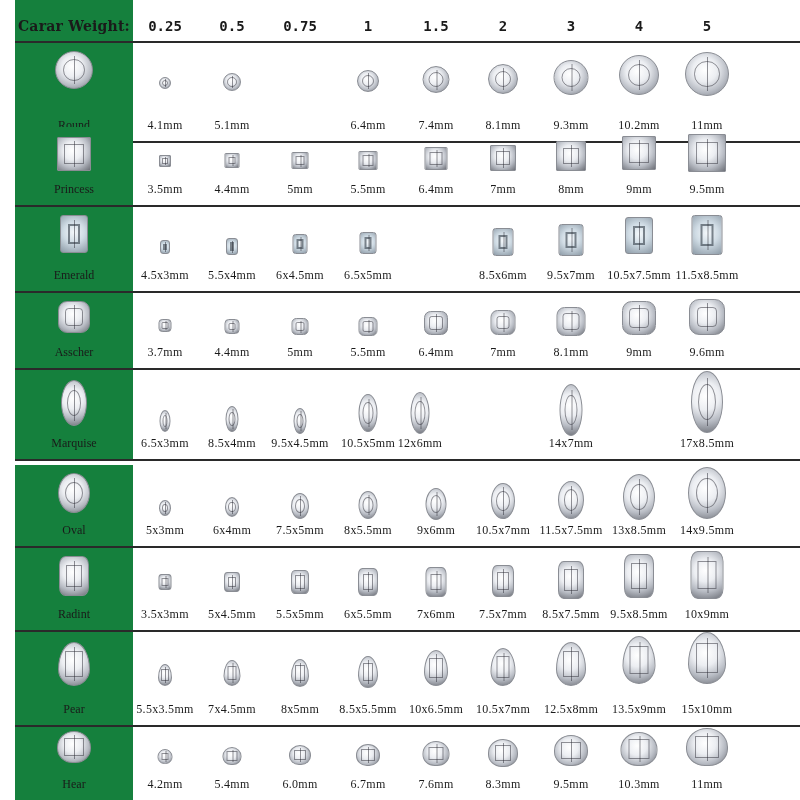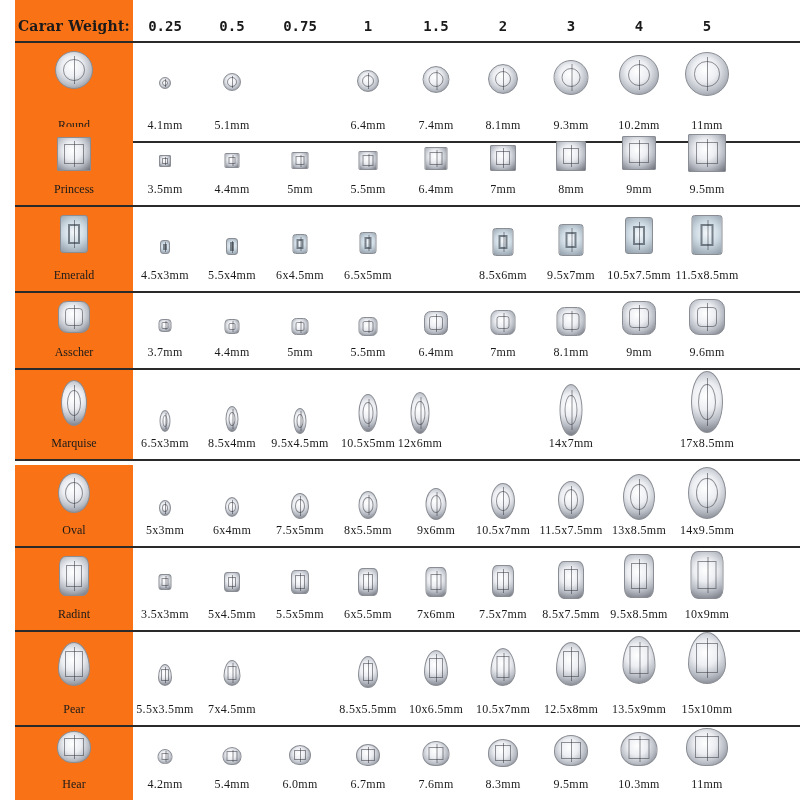--- a/index.html
+++ b/index.html
@@ -1,21 +1,21 @@
 <!DOCTYPE html>
 <html><head>
 <meta charset="utf-8">
 <style>
   html, body { margin: 0; padding: 0; background: #ffffff; }
   body { width: 800px; height: 800px; overflow: hidden; position: relative;
          font-family: "Liberation Serif", "DejaVu Serif", serif; color: #1a1a1a; }
   .table { position: absolute; left: 15px; top: 0; width: 785px; height: 800px; }
   .row { position: absolute; left: 0; width: 785px; box-sizing: border-box; }
   .row.sep { border-bottom: 2px solid #2a2a2a; }
-  .label-cell { position: absolute; left: 0; top: 0; bottom: 0; width: 118px; background: #f97316; }
+  .label-cell { position: absolute; left: 0; top: 0; bottom: 0; width: 118px; background: #15803d; }
   .header .label-cell .hdr-text { position: absolute; left: 0; right: 0; bottom: 7px; text-align: center;
          font-weight: bold; font-size: 14px; font-family: "DejaVu Serif", serif; letter-spacing: 0.2px; }
   .col-head { position: absolute; bottom: 7px; width: 66px; margin-left: -33px; text-align: center;
          font-family: "DejaVu Sans Mono", monospace; font-weight: bold; font-size: 14px; }
   .shape-name { position: absolute; left: 0; width: 118px; text-align: center; font-size: 12px; bottom: 8px; }
   .big-gem { position: absolute; left: 59px; transform: translateX(-50%); }
   .cell { position: absolute; top: 0; bottom: 0; width: 80px; margin-left: -40px; }
   .cell .size { position: absolute; left: -10px; right: -10px; bottom: 8px; text-align: center; font-size: 12px; white-space: nowrap; letter-spacing: 0.3px; }
   .cell .gem { position: absolute; left: 50%; transform: translateX(-50%); }
   .gem-shape { background: radial-gradient(circle at 45% 40%, #ffffff 0%, #eceef2 35%, #b8bcc4 65%, #6d7078 100%);
@@ -346,20 +346,24 @@
       <div class="shape-name">Pear</div>
     </div>
     <div class="cell" style="left:150px">
         <div class="gem gem-shape pear" style="top:32px;width:14px;height:22px"></div>
         <div class="size">5.5x3.5mm</div>
       </div>
     <div class="cell" style="left:217px">
         <div class="gem gem-shape pear" style="top:28px;width:17px;height:26px"></div>
         <div class="size">7x4.5mm</div>
       </div>
+    <div class="cell" style="left:285px">
+        <div class="gem gem-shape pear" style="top:27px;width:18px;height:28px"></div>
+        <div class="size">8x5mm</div>
+      </div>
     <div class="cell" style="left:353px">
         <div class="gem gem-shape pear" style="top:24px;width:20px;height:32px"></div>
         <div class="size">8.5x5.5mm</div>
       </div>
     <div class="cell" style="left:421px">
         <div class="gem gem-shape pear" style="top:18px;width:24px;height:36px"></div>
         <div class="size">10x6.5mm</div>
       </div>
     <div class="cell" style="left:488px">
         <div class="gem gem-shape pear" style="top:16px;width:25px;height:38px"></div>

